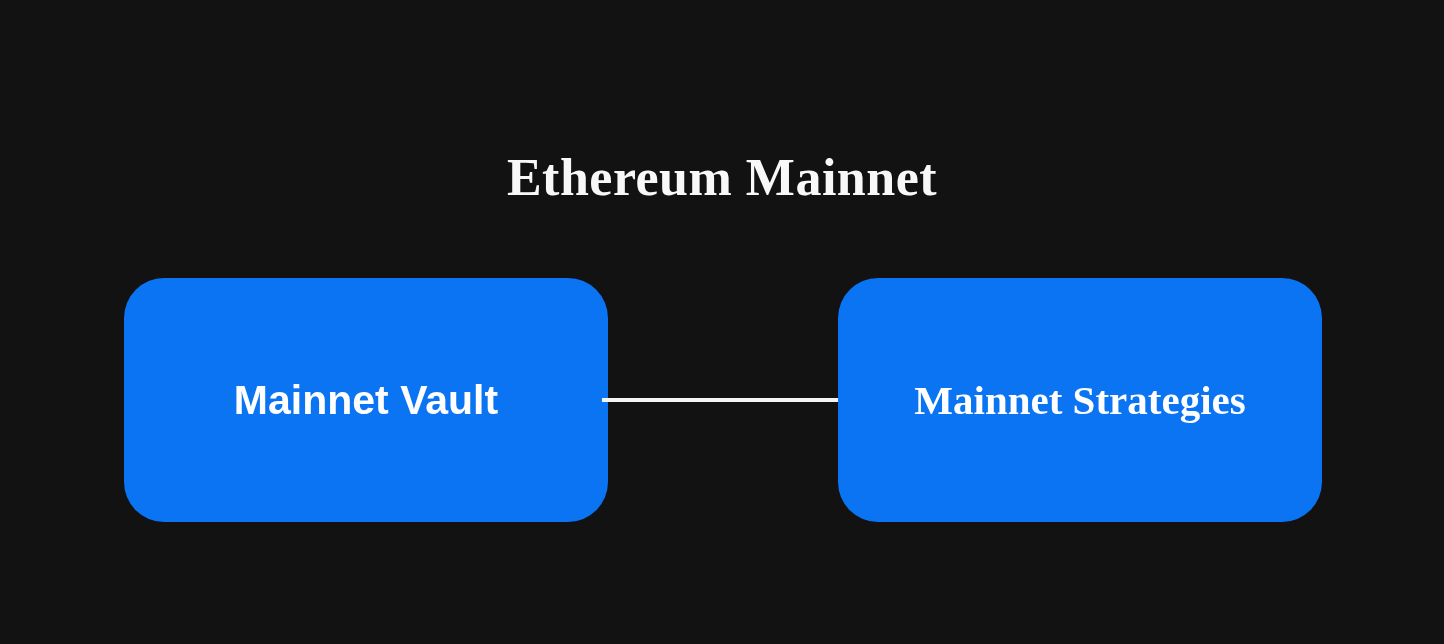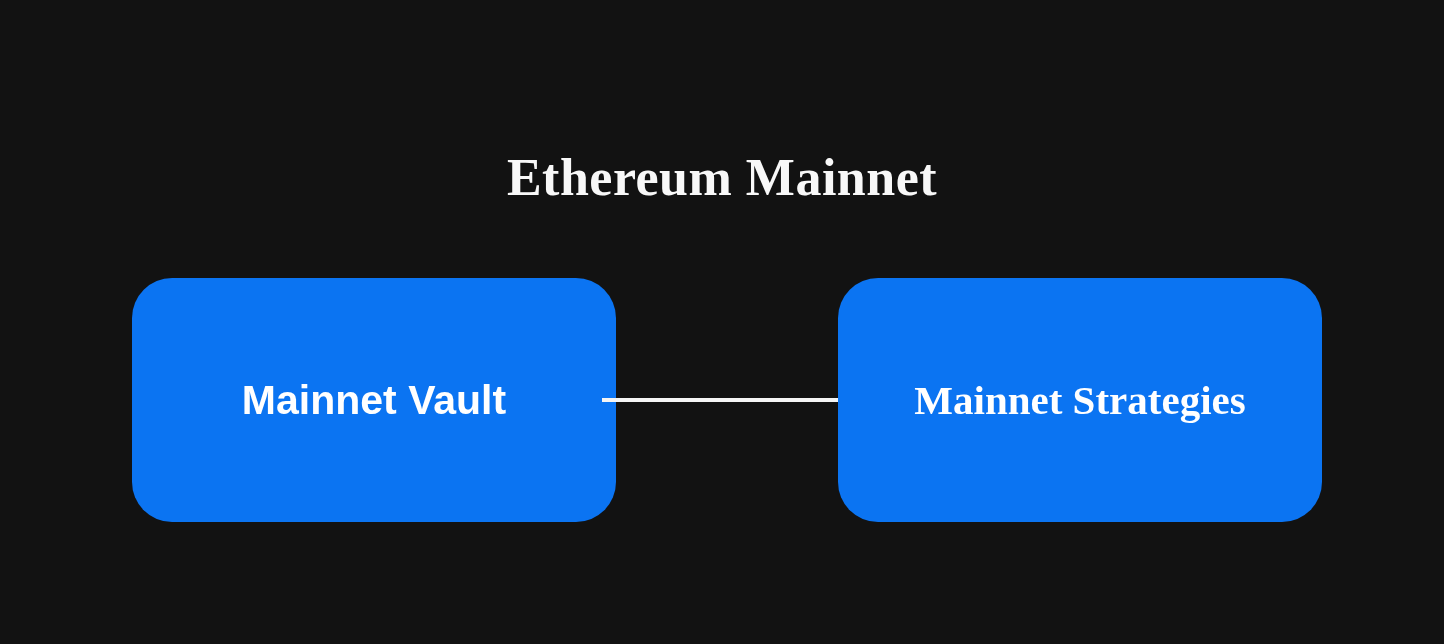--- a/index.html
+++ b/index.html
@@ -32,21 +32,21 @@
     position: absolute;
     top: 278px;
     width: 484px;
     height: 244px;
     background: #0b74f2;
     border-radius: 40px;
     display: flex;
     align-items: center;
     justify-content: center;
   }
-  .node-vault { left: 132px; }
+  .node-vault { left: 124px; }
   .node-strategies { left: 838px; font-family: Liberation Serif, serif; }
   .node-label {
     color: #ffffff;
     font-weight: bold;
     font-size: 41px;
     line-height: 1;
     text-align: center;
     white-space: nowrap;
   }
   .edge {

